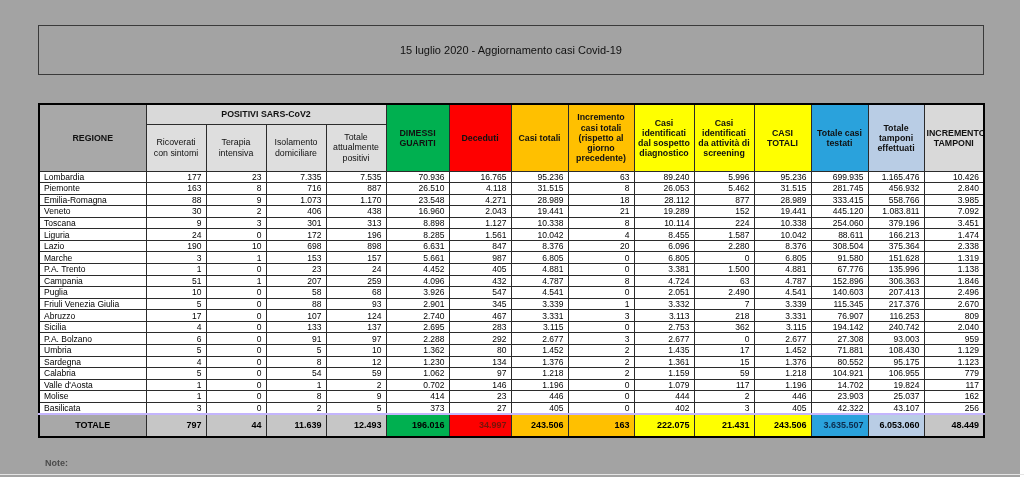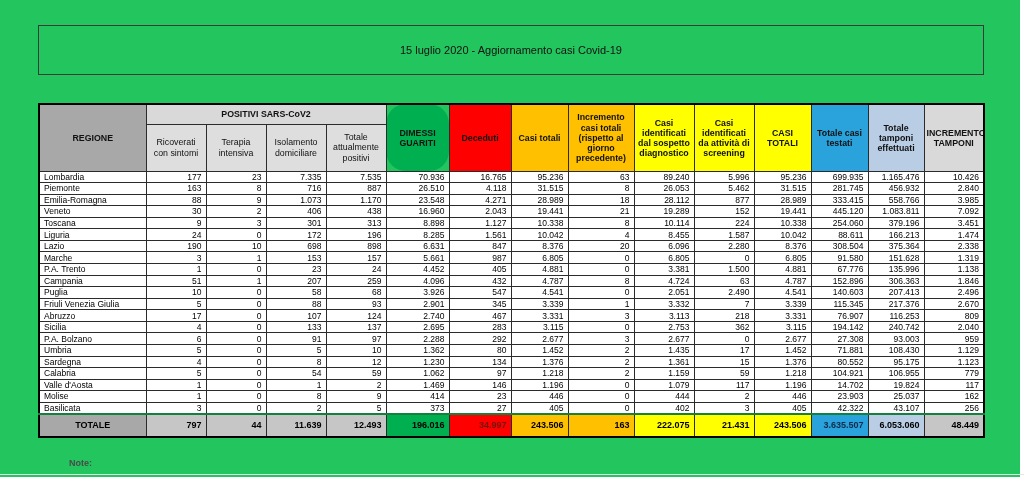--- a/index.html
+++ b/index.html
@@ -1,19 +1,19 @@
 <!DOCTYPE html>
 <html><head>
 <meta charset="utf-8">
 <style>
   * { margin:0; padding:0; box-sizing:border-box; }
   html,body { background:#fff; }
   body { width:1024px; height:477px; font-family:"Liberation Sans", sans-serif; position:relative; overflow:hidden; }
 
-  .page { position:absolute; left:0; top:0; width:1020px; height:477px; background:#22c55e; }
+  .page { position:absolute; left:0; top:0; width:1020px; height:477px; background:#a3a3a3; }
 
   .title-box {
     position:absolute; left:38px; top:25px; width:946px; height:50px;
     border:1px solid #3a3a3a;
     display:flex; flex-direction:column; justify-content:space-evenly; align-items:center;
   }
   .title-line1 { font-size:11px; color:#111; }
   .title-line2 { font-size:11px; color:#111; }
 
   table.covid {
@@ -23,48 +23,48 @@
   }
   .covid th, .covid td { border:1px solid #2b2b2b; overflow:hidden; white-space:nowrap; }
   .covid thead th { white-space:normal; text-align:center; vertical-align:middle; font-size:8.8px; line-height:1.15; padding:1px 2px; color:#111; }
   .covid thead tr.band-row { height:20px; }
   .covid thead tr.sub-row { height:47px; }
   .covid thead { border-bottom:1.5px solid #000; }
 
   .h-region   { background:#a8a8a8; font-weight:bold; font-size:9.5px; }
   .h-band     { background:#d9d9d9; font-weight:bold; font-size:10px; }
   .h-sub      { background:#dedede; font-weight:normal; font-size:9px; }
-  .h-dimessi  { background:#00b050; font-weight:bold;border-radius:20px; }
+  .h-dimessi  { background:#00b050; font-weight:bold; }
   .h-deceduti { background:#fe0000; color:#8c1508; font-weight:bold; }
   .h-casitot  { background:#ffc000; }
   .h-incr     { background:#ffc000; font-size:8px; }
   .h-sospetto { background:#ffff00; }
   .h-screen   { background:#ffff00; }
   .h-casitot2 { background:#ffff00; font-weight:600; }
   .h-testati  { background:#2aa2dc; color:#17375e; font-weight:600; }
   .h-tamponi  { background:#b9cde5; }
   .h-incrtamp { background:#d9d9d9; }
 
   .covid tbody tr { height:11.57px;padding-left:24px; }
   .covid tbody td { font-size:8.5px; color:#000; padding:0 4px; vertical-align:middle; background:#fff; }
   .covid tbody td.num { text-align:right; }
   .covid tbody td.region { text-align:left; }
 
-  .covid tr.total-row { height:23px; border-top:2px solid #15803d; }
+  .covid tr.total-row { height:23px; border-top:2px solid #c4b5fd; }
   .covid tr.total-row td { font-weight:bold; font-size:9px; }
   .covid tr.total-row td.region { text-align:center; background:#a8a8a8; }
   .t-grey   { background:#c6c6c6 !important; }
   .t-green  { background:#00b050 !important; }
   .t-red    { background:#fe0000 !important; color:#77140a !important; }
   .t-amber  { background:#ffc000 !important; }
   .t-yellow { background:#ffff00 !important; }
   .t-cyan   { background:#2aa2dc !important; color:#0d2c4d !important; }
   .t-lblue  { background:#b9cde5 !important; }
 
-  .note { position:absolute; left:45px; top:458px; font-size:9px; font-weight:bold; color:#4a4a4a;margin-left:24px; }
+  .note { position:absolute; left:45px; top:458px; font-size:9px; font-weight:bold; color:#4a4a4a; }
   .page-bottom-line { position:absolute; left:0; top:474px; width:1024px; height:1px; background:#e4e4e4; }
 </style>
 </head>
 <body>
 
 <div class="page">
 
   <div class="title-box">
     <div class="title-line1">15 luglio 2020 - Aggiornamento casi Covid-19</div>
   </div>
@@ -415,21 +415,21 @@
           <td class="num">104.921</td>
           <td class="num">106.955</td>
           <td class="num">779</td>
         </tr>
         <tr>
           <td class="region">Valle d'Aosta</td>
           <td class="num">1</td>
           <td class="num">0</td>
           <td class="num">1</td>
           <td class="num">2</td>
-          <td class="num">1.469</td>
+          <td class="num">0.702</td>
           <td class="num">146</td>
           <td class="num">1.196</td>
           <td class="num">0</td>
           <td class="num">1.079</td>
           <td class="num">117</td>
           <td class="num">1.196</td>
           <td class="num">14.702</td>
           <td class="num">19.824</td>
           <td class="num">117</td>
         </tr>

